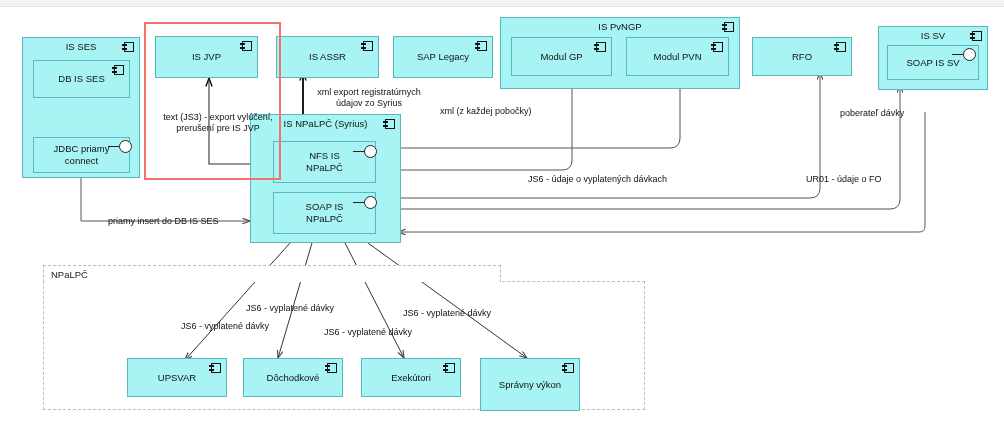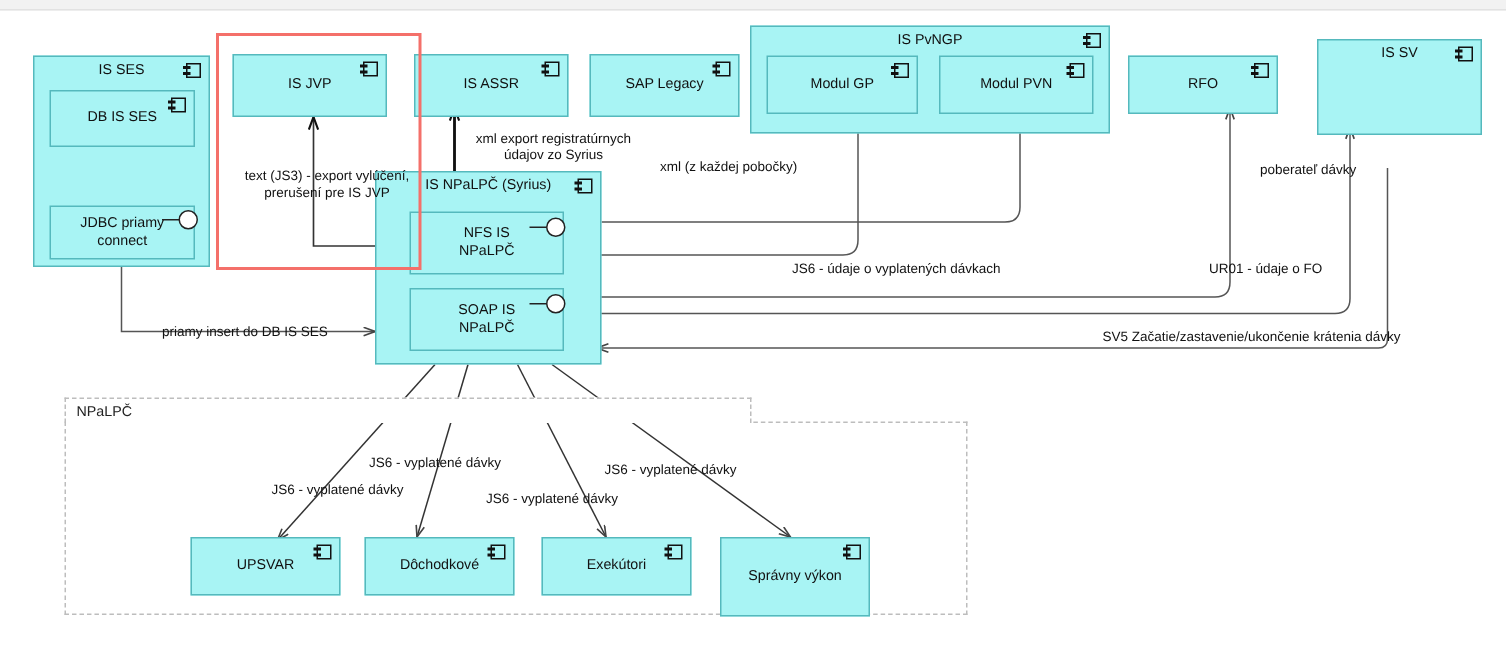--- a/index.html
+++ b/index.html
@@ -171,20 +171,27 @@
   </div>
 
   <div class="cmp" style="left:878px;top:26px;width:110px;height:64px;">
     <div class="cmp-label title-top">IS SV</div>
     <div class="plug">
         <div class="body"></div>
         <div class="tab t1"></div>
         <div class="tab t2"></div>
       </div>
   </div>
+  <div class="cmp" style="left:887px;top:45px;width:92px;height:35px;">
+    <div class="cmp-label title-mid">SOAP IS SV</div>
+    <div class="lolli" style="left:64px;top:2px;">
+        <div class="stem"></div>
+        <div class="ball"></div>
+      </div>
+  </div>
 
   <div class="cmp" style="left:250px;top:114px;width:151px;height:129px;">
     <div class="cmp-label title-top">IS NPaLPČ (Syrius)</div>
     <div class="plug">
         <div class="body"></div>
         <div class="tab t1"></div>
         <div class="tab t2"></div>
       </div>
   </div>
   <div class="cmp" style="left:273px;top:141px;width:103px;height:42px;">
@@ -265,23 +272,20 @@
   </div>
 
   <div class="edge-label" style="left:840px;top:108px;">
     <div>poberateľ dávky</div>
   </div>
 
   <div class="edge-label" style="left:806px;top:174px;">
     <div>UR01 - údaje o FO</div>
   </div>
 
-  <div class="edge-label" style="left:735px;top:219px;">
-    <div>SV5 Začatie/zastavenie/ukončenie krátenia dávky</div>
-  </div>
 
   <div class="edge-label" style="left:181px;top:321px;">
     <div>JS6 - vyplatené dávky</div>
   </div>
   <div class="edge-label" style="left:246px;top:303px;">
     <div>JS6 - vyplatené dávky</div>
   </div>
   <div class="edge-label" style="left:324px;top:327px;">
     <div>JS6 - vyplatené dávky</div>
   </div>

